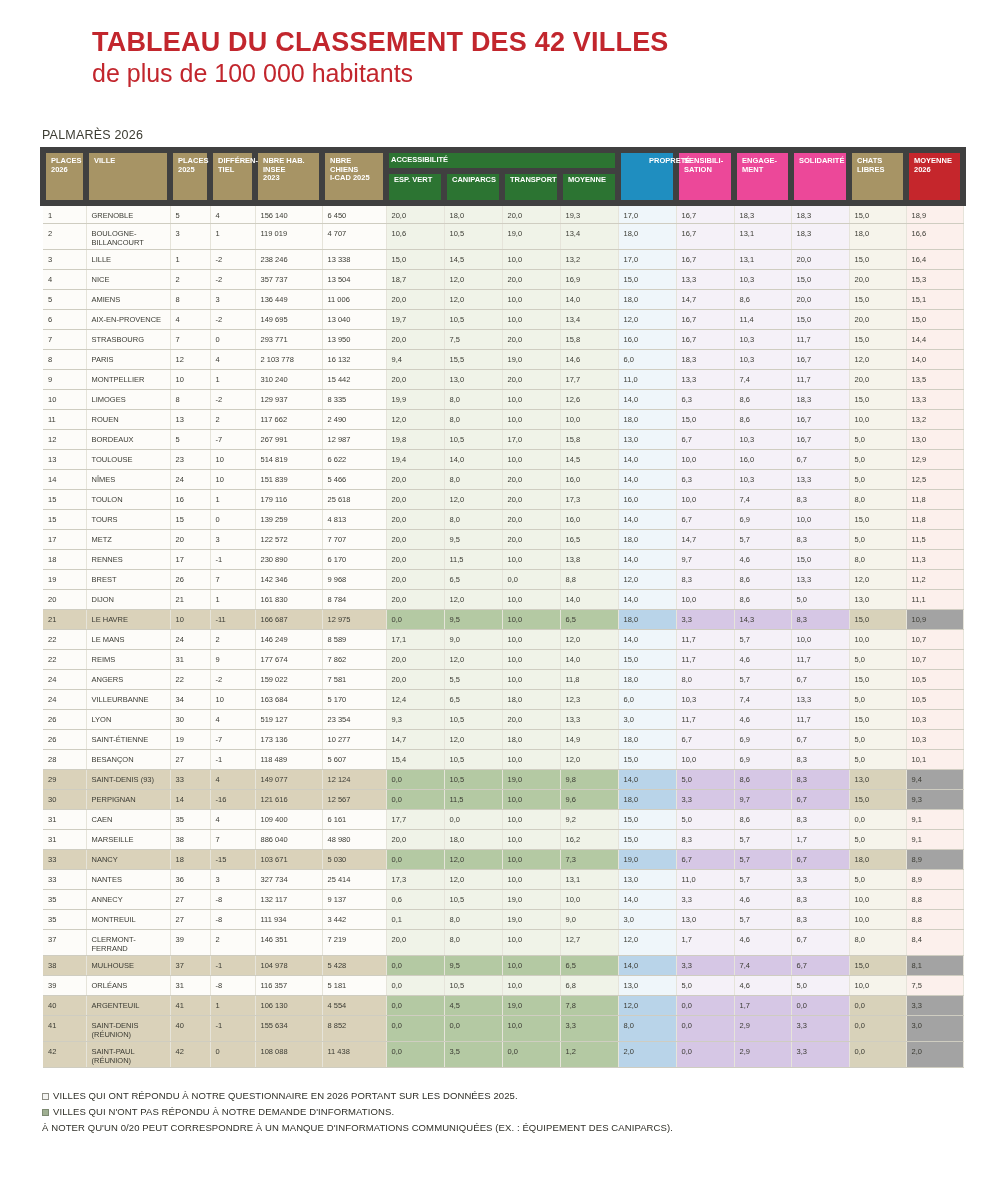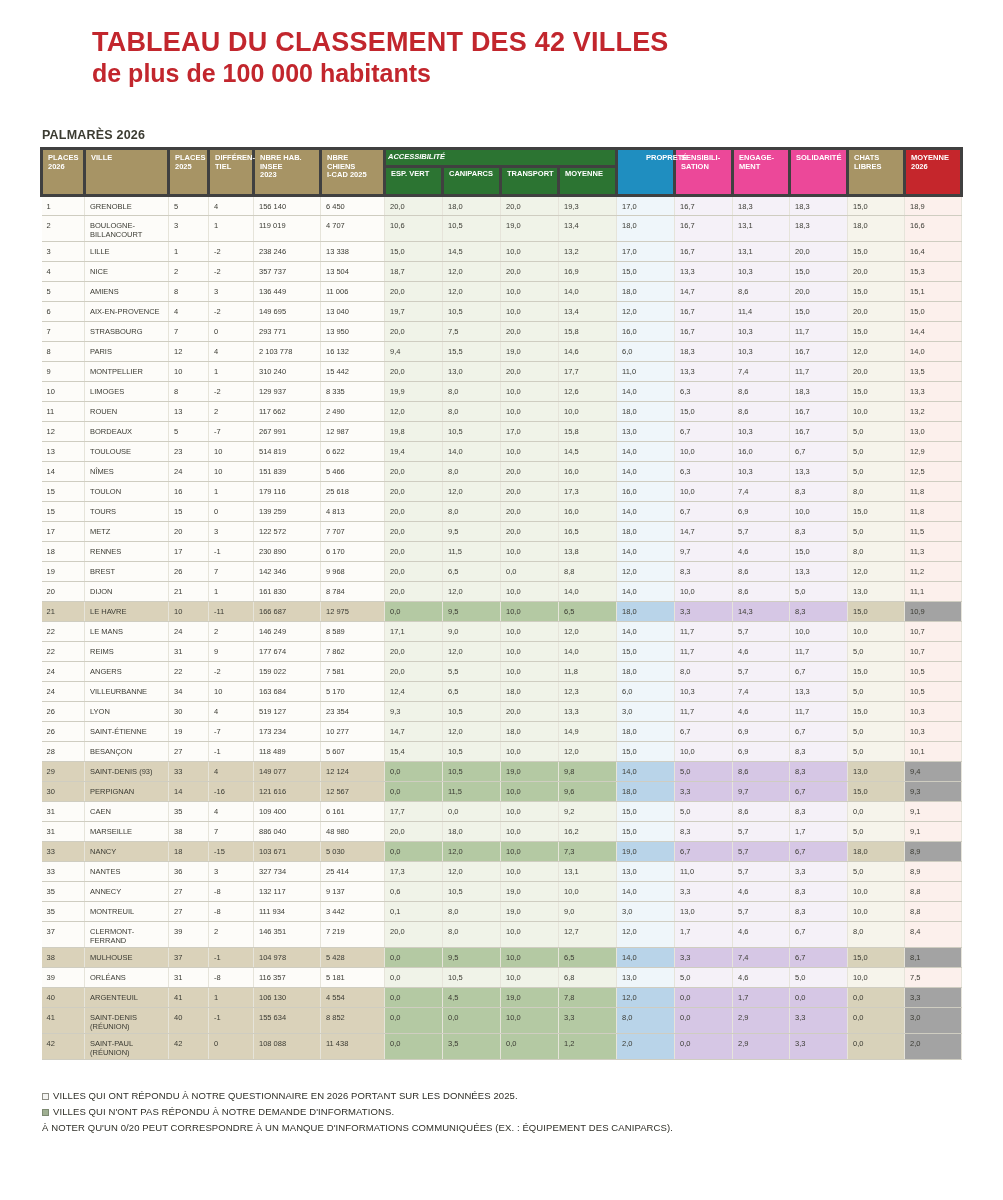--- a/index.html
+++ b/index.html
@@ -1,35 +1,35 @@
 <!DOCTYPE html>
 <html><head>
 <meta charset="utf-8">
 <style>
   * { margin:0; padding:0; box-sizing:border-box; }
   html,body { width:1003px; height:1200px; background:#ffffff; font-family:"Liberation Sans", sans-serif; position:relative; }
   #page { position:absolute; inset:0; width:1003px; height:1200px; background:#fff; overflow:hidden; }
 
   .title-block { position:absolute; left:92px; top:26px; color:#c2262d; }
   .title-line1 { font-size:27px; font-weight:bold; letter-spacing:0.2px; line-height:32px; }
-  .title-line2 { font-size:25px; font-weight:bold; line-height:30px; }
-
-  .palmares { position:absolute; left:42px; top:128px; font-size:12.5px; font-weight:bold; color:#3c3c32; letter-spacing:0.2px; }
+  .title-line2 { font-size:25px; font-weight:normal; line-height:30px; }
+
+  .palmares { position:absolute; left:42px; top:128px; font-size:12.5px; font-weight:normal; color:#3c3c32; letter-spacing:0.2px; }
 
   table.ranking { position:absolute; left:40px; top:147px; width:920px; border-collapse:collapse; table-layout:fixed; }
   table.ranking th, table.ranking td { font-size:7.5px; vertical-align:top; text-align:left; }
 
   
-  thead th { color:#ffffff; font-weight:bold; padding:4px 4px 2px 5px; line-height:8.5px; white-space:pre-line; border:3px solid #404040; text-transform:uppercase;margin-left:26px; }
+  thead th { color:#ffffff; font-weight:bold; padding:4px 4px 2px 5px; line-height:8.5px; white-space:pre-line; border:6px solid #404040; text-transform:uppercase;margin-left:26px; }
   th.h-tan  { background:#a79465; }
   th.h-green{ background:#2c7432; }
   th.h-blue { background:#1f8ec0;padding-left:28px; }
   th.h-purp { background:#ec4899; }
   th.h-red  { background:#c5262c; }
-  th.group  { text-align:center; vertical-align:middle; padding:3px 2px; height:16px;font-style:italic; }
+  th.group  { text-align:center; vertical-align:middle; padding:3px 2px; height:16px; }
   th.sub    { vertical-align:middle; height:24px; padding:2px 2px 16px 5px; }
 
   
   tbody td { padding:5px 3px 2px 5px; line-height:9px; color:#3b3b33; border-right:1px solid #e6e4da; border-bottom:1px solid #cfcdc1; word-wrap:break-word; }
   tbody tr { height:20px; }
   td.c-left { background:#fdfcf9; }
   td.c-acc  { background:#f0f3e8; }
   td.c-prop { background:#eff6fa; }
   td.c-purp { background:#f5f1f8; }
   td.c-chats{ background:#f6f4eb; }
@@ -579,21 +579,21 @@
           <td class="c-purp">4,6</td>
           <td class="c-purp">11,7</td>
           <td class="c-chats">15,0</td>
           <td class="c-moy">10,3</td>
         </tr>
         <tr>
           <td class="c-left">26</td>
           <td class="c-left">SAINT-ÉTIENNE</td>
           <td class="c-left">19</td>
           <td class="c-left">-7</td>
-          <td class="c-left">173 234</td>
+          <td class="c-left">173 136</td>
           <td class="c-left">10 277</td>
           <td class="c-acc">14,7</td>
           <td class="c-acc">12,0</td>
           <td class="c-acc">18,0</td>
           <td class="c-acc">14,9</td>
           <td class="c-prop">18,0</td>
           <td class="c-purp">6,7</td>
           <td class="c-purp">6,9</td>
           <td class="c-purp">6,7</td>
           <td class="c-chats">5,0</td>

